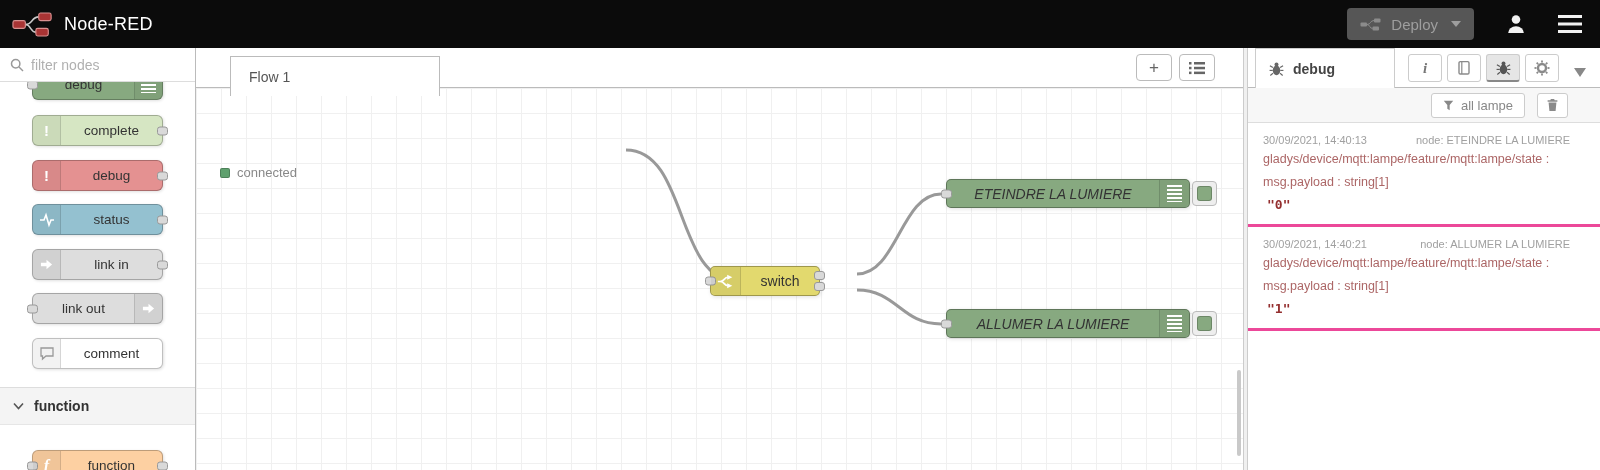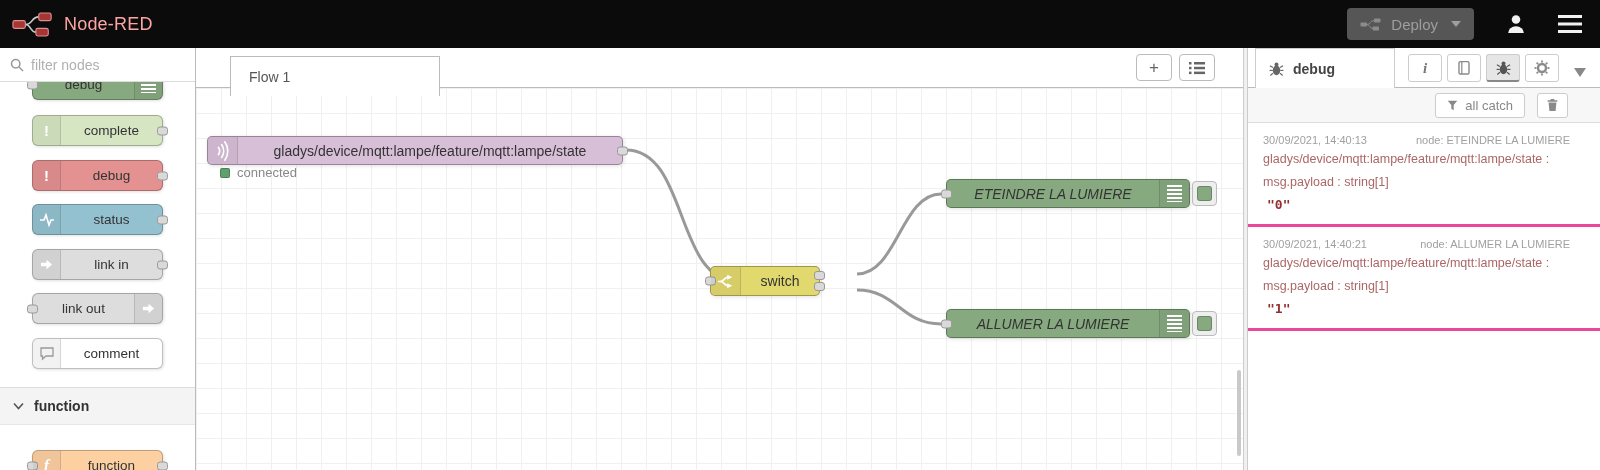--- a/index.html
+++ b/index.html
@@ -1,21 +1,21 @@
 <!DOCTYPE html>
 <html><head>
 <meta charset="utf-8">
 <style>
   * { margin:0; padding:0; box-sizing:border-box; }
   html,body { width:1600px; height:470px; overflow:hidden; font-family:"Liberation Sans",sans-serif; background:#fff; }
 
   
   .header { height:48px; background:#0b0b0b; display:flex; align-items:center; justify-content:space-between; padding:0 18px 0 12px; }
   .brand { display:flex; align-items:center; gap:10px; }
-  .brand-title { color:#fca5a5; font-size:18px; font-weight:500; letter-spacing:.2px; }
+  .brand-title { color:#ffffff; font-size:18px; font-weight:500; letter-spacing:.2px; }
   .header-right { display:flex; gap:31px; }
   .deploy-btn { display:flex; align-items:center; gap:9px; background:#565656; border:none; border-radius:4px; height:32px; padding:0 13px; cursor:pointer; }
   .deploy-label { color:#9e9e9e; font-size:15px; }
   .deploy-caret { width:0; height:0; border-left:5px solid transparent; border-right:5px solid transparent; border-top:6px solid #9e9e9e; margin-left:4px; }
   .icon-btn { background:none; border:none; cursor:pointer; display:flex; align-items:center; }
 
   
   .main { display:flex; height:422px; }
 
   
@@ -244,33 +244,20 @@
       </div>
     </div>
 
     <div class="canvas">
       <svg class="wires" width="1047" height="382">
         <path d="M430,62 C492,62 479,193 541,193" stroke-width="3" fill="none" stroke="#999999"></path>
         <path d="M661,186 C701,186 705,106 745,106" stroke-width="3" fill="none" stroke="#999999"></path>
         <path d="M661,202 C701,202 705,236 745,236" stroke-width="3" fill="none" stroke="#999999"></path>
       </svg>
 
-      <div class="cnode" style="left: 11px; top: 48px; width: 416px; background-color: rgb(216, 191, 216);">
-        <span class="band left">
-          <svg width="15" height="22" viewBox="0 0 15 24">
-            <g fill="none" stroke="#fff" stroke-width="1.8" stroke-linecap="round">
-              <path d="M3 8a7 7 0 010 8"></path>
-                <path d="M6.5 5a12 12 0 010 14"></path>
-                <path d="M10 2a17 17 0 010 20"></path>
-            </g>
-          </svg>
-        </span>
-        <span class="clabel pad-l">gladys/device/mqtt:lampe/feature/mqtt:lampe/state</span>
-        <span class="port pr"></span>
-      </div>
       <div class="node-status" style="left:24px;top:77px">
         <span class="status-dot" style="background-color: rgb(95, 160, 110);"></span>
         <span class="status-text">connected</span>
       </div>
 
       <div class="cnode" style="left: 514px; top: 178px; width: 110px; height: 30px; background-color: rgb(226, 217, 110);">
         <span class="port pl"></span>
         <span class="band left">
           <svg width="17" height="19" viewBox="0 0 20 20">
             <g fill="none" stroke="#fff" stroke-width="2">
@@ -378,21 +365,21 @@
             <path d="M0 0h12L6 9z" fill="#888"></path>
           </svg>
       </span>
     </div>
 
     <div class="dp-toolbar">
       <button class="allnodes-btn">
         <svg width="11" height="11" viewBox="0 0 14 14">
             <path d="M1 1h12L8.5 6.5V13l-3-1.8V6.5z" fill="#888"></path>
           </svg>
-        <span>all catch</span>
+        <span>all lampe</span>
       </button>
       <button class="trash-btn">
         <svg width="13" height="14" viewBox="0 0 16 17">
           <path fill="#8a8a8a" d="M6 1h4l.7 1.6H14v1.8H2V2.6h3.3zM3.2 5.4h9.6L11.8 16H4.2z"></path>
         </svg>
       </button>
     </div>
 
     <div class="dp-messages">
       <div class="dmsg">

